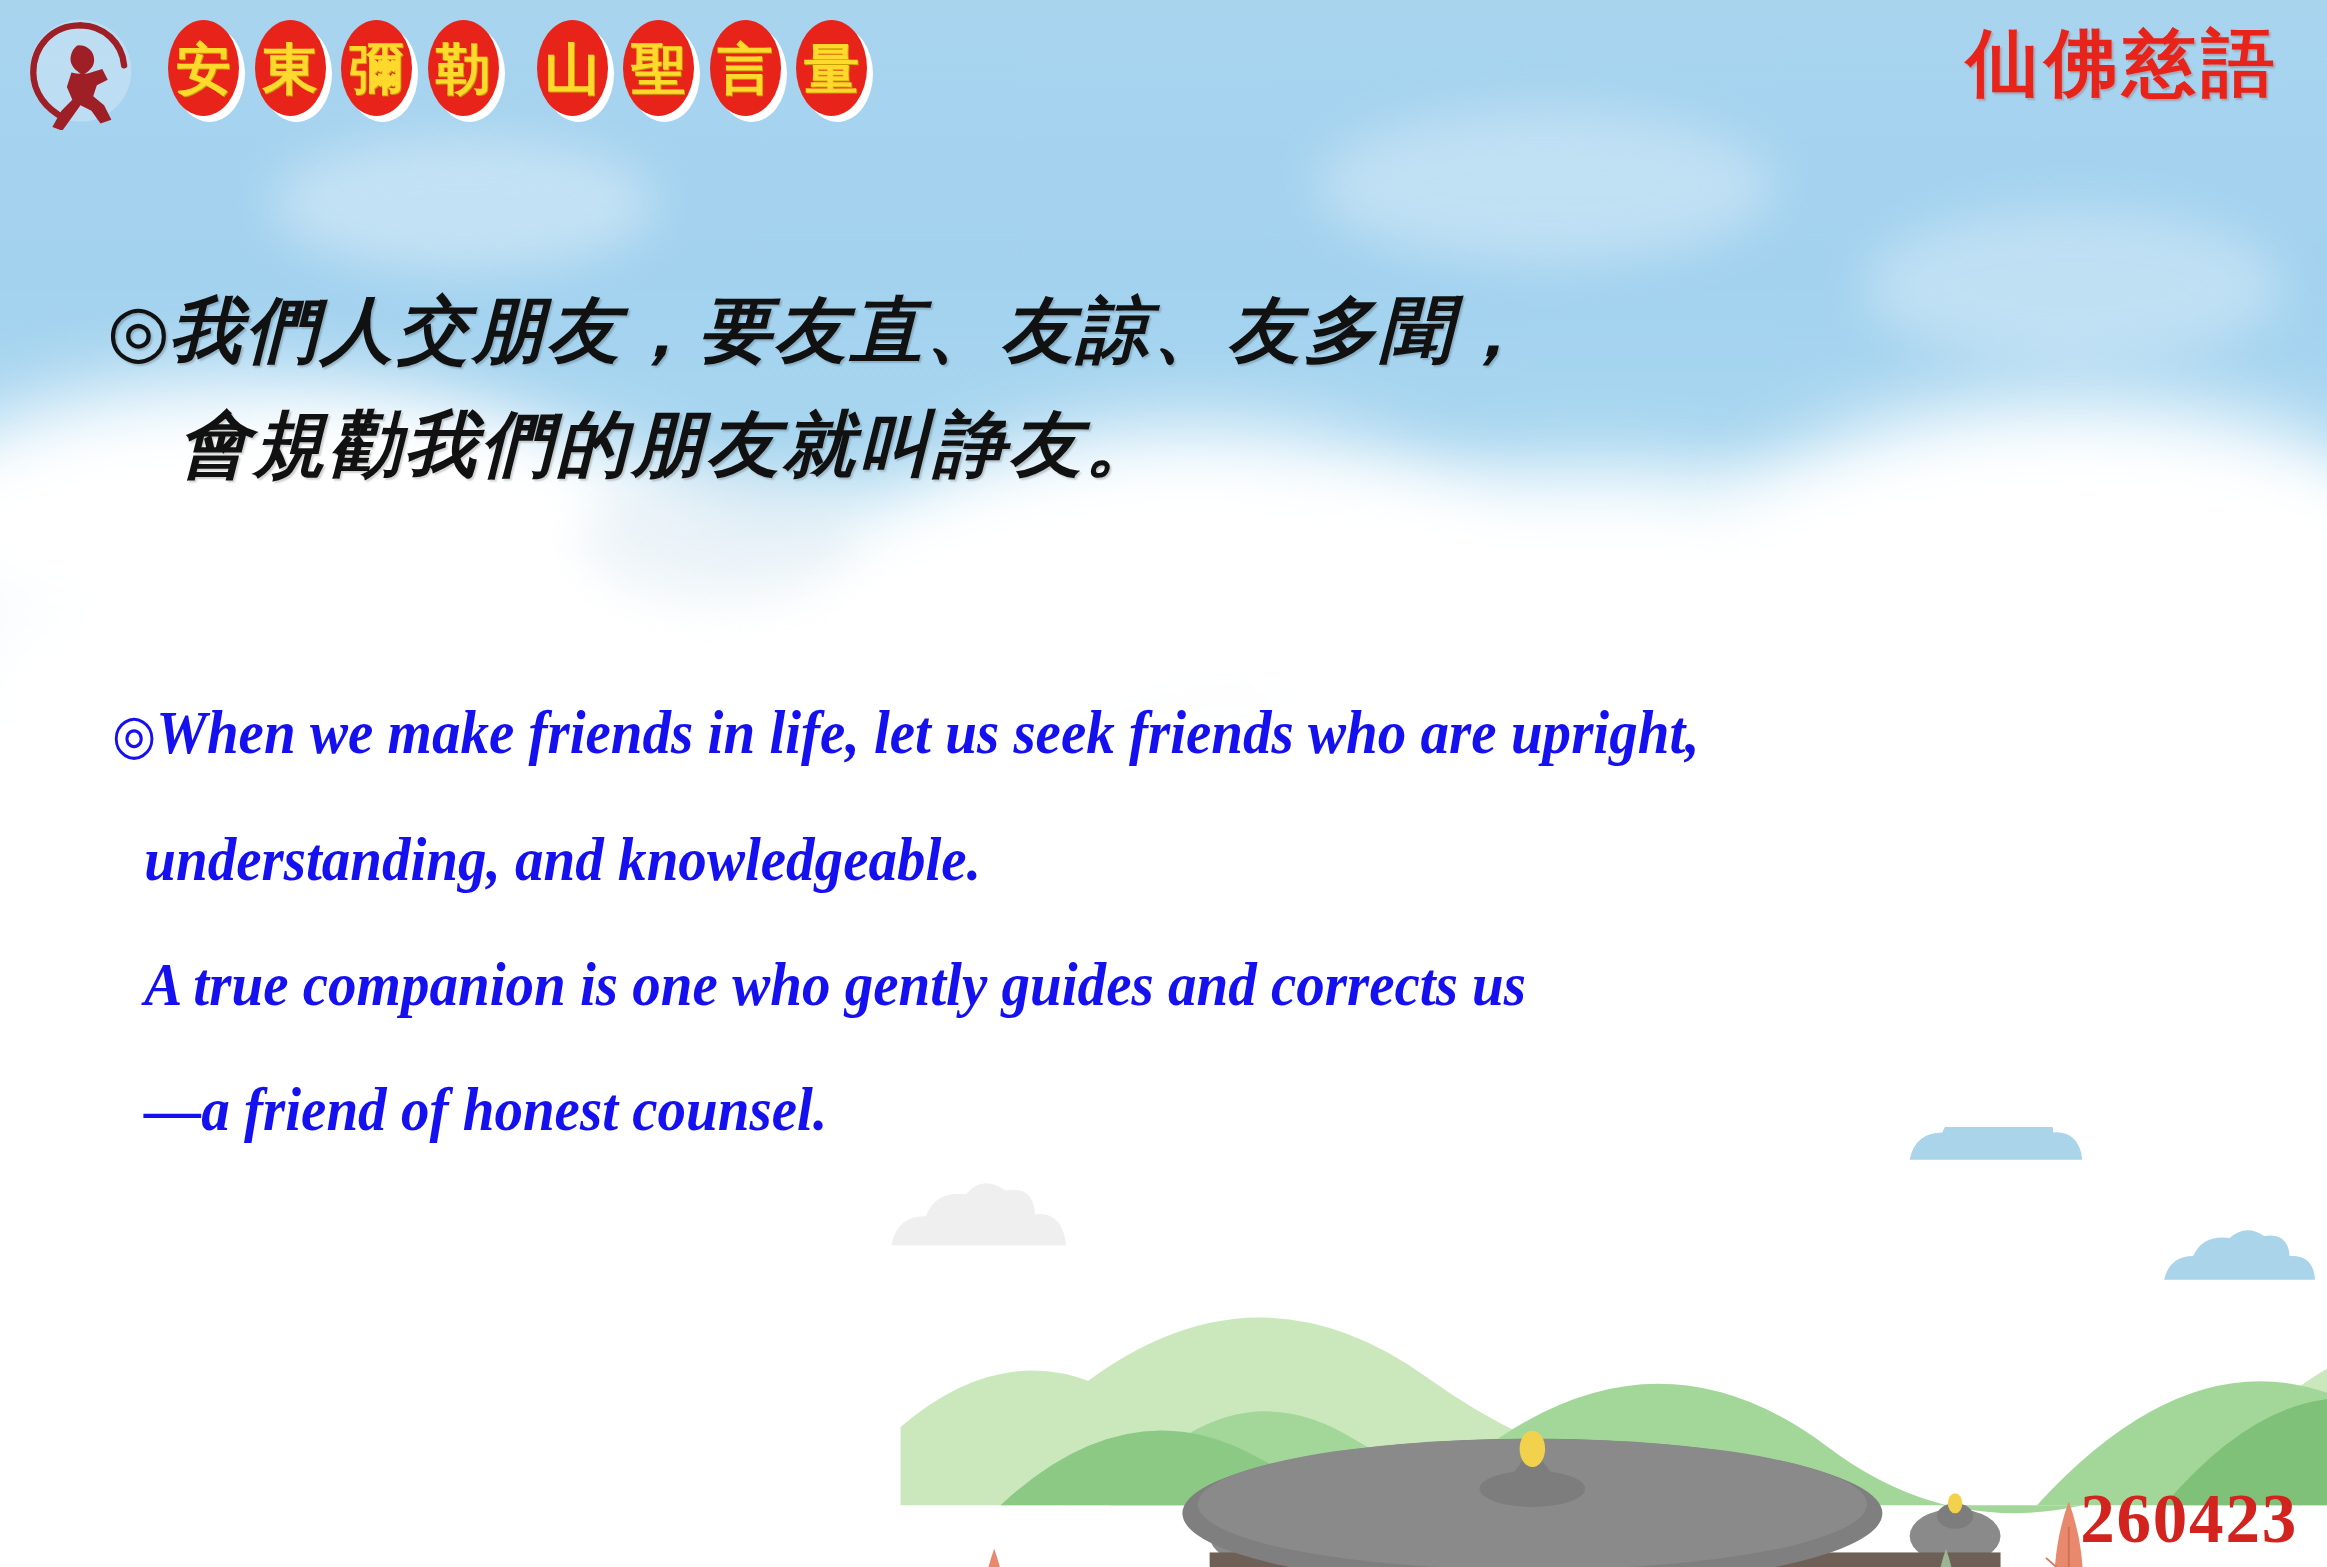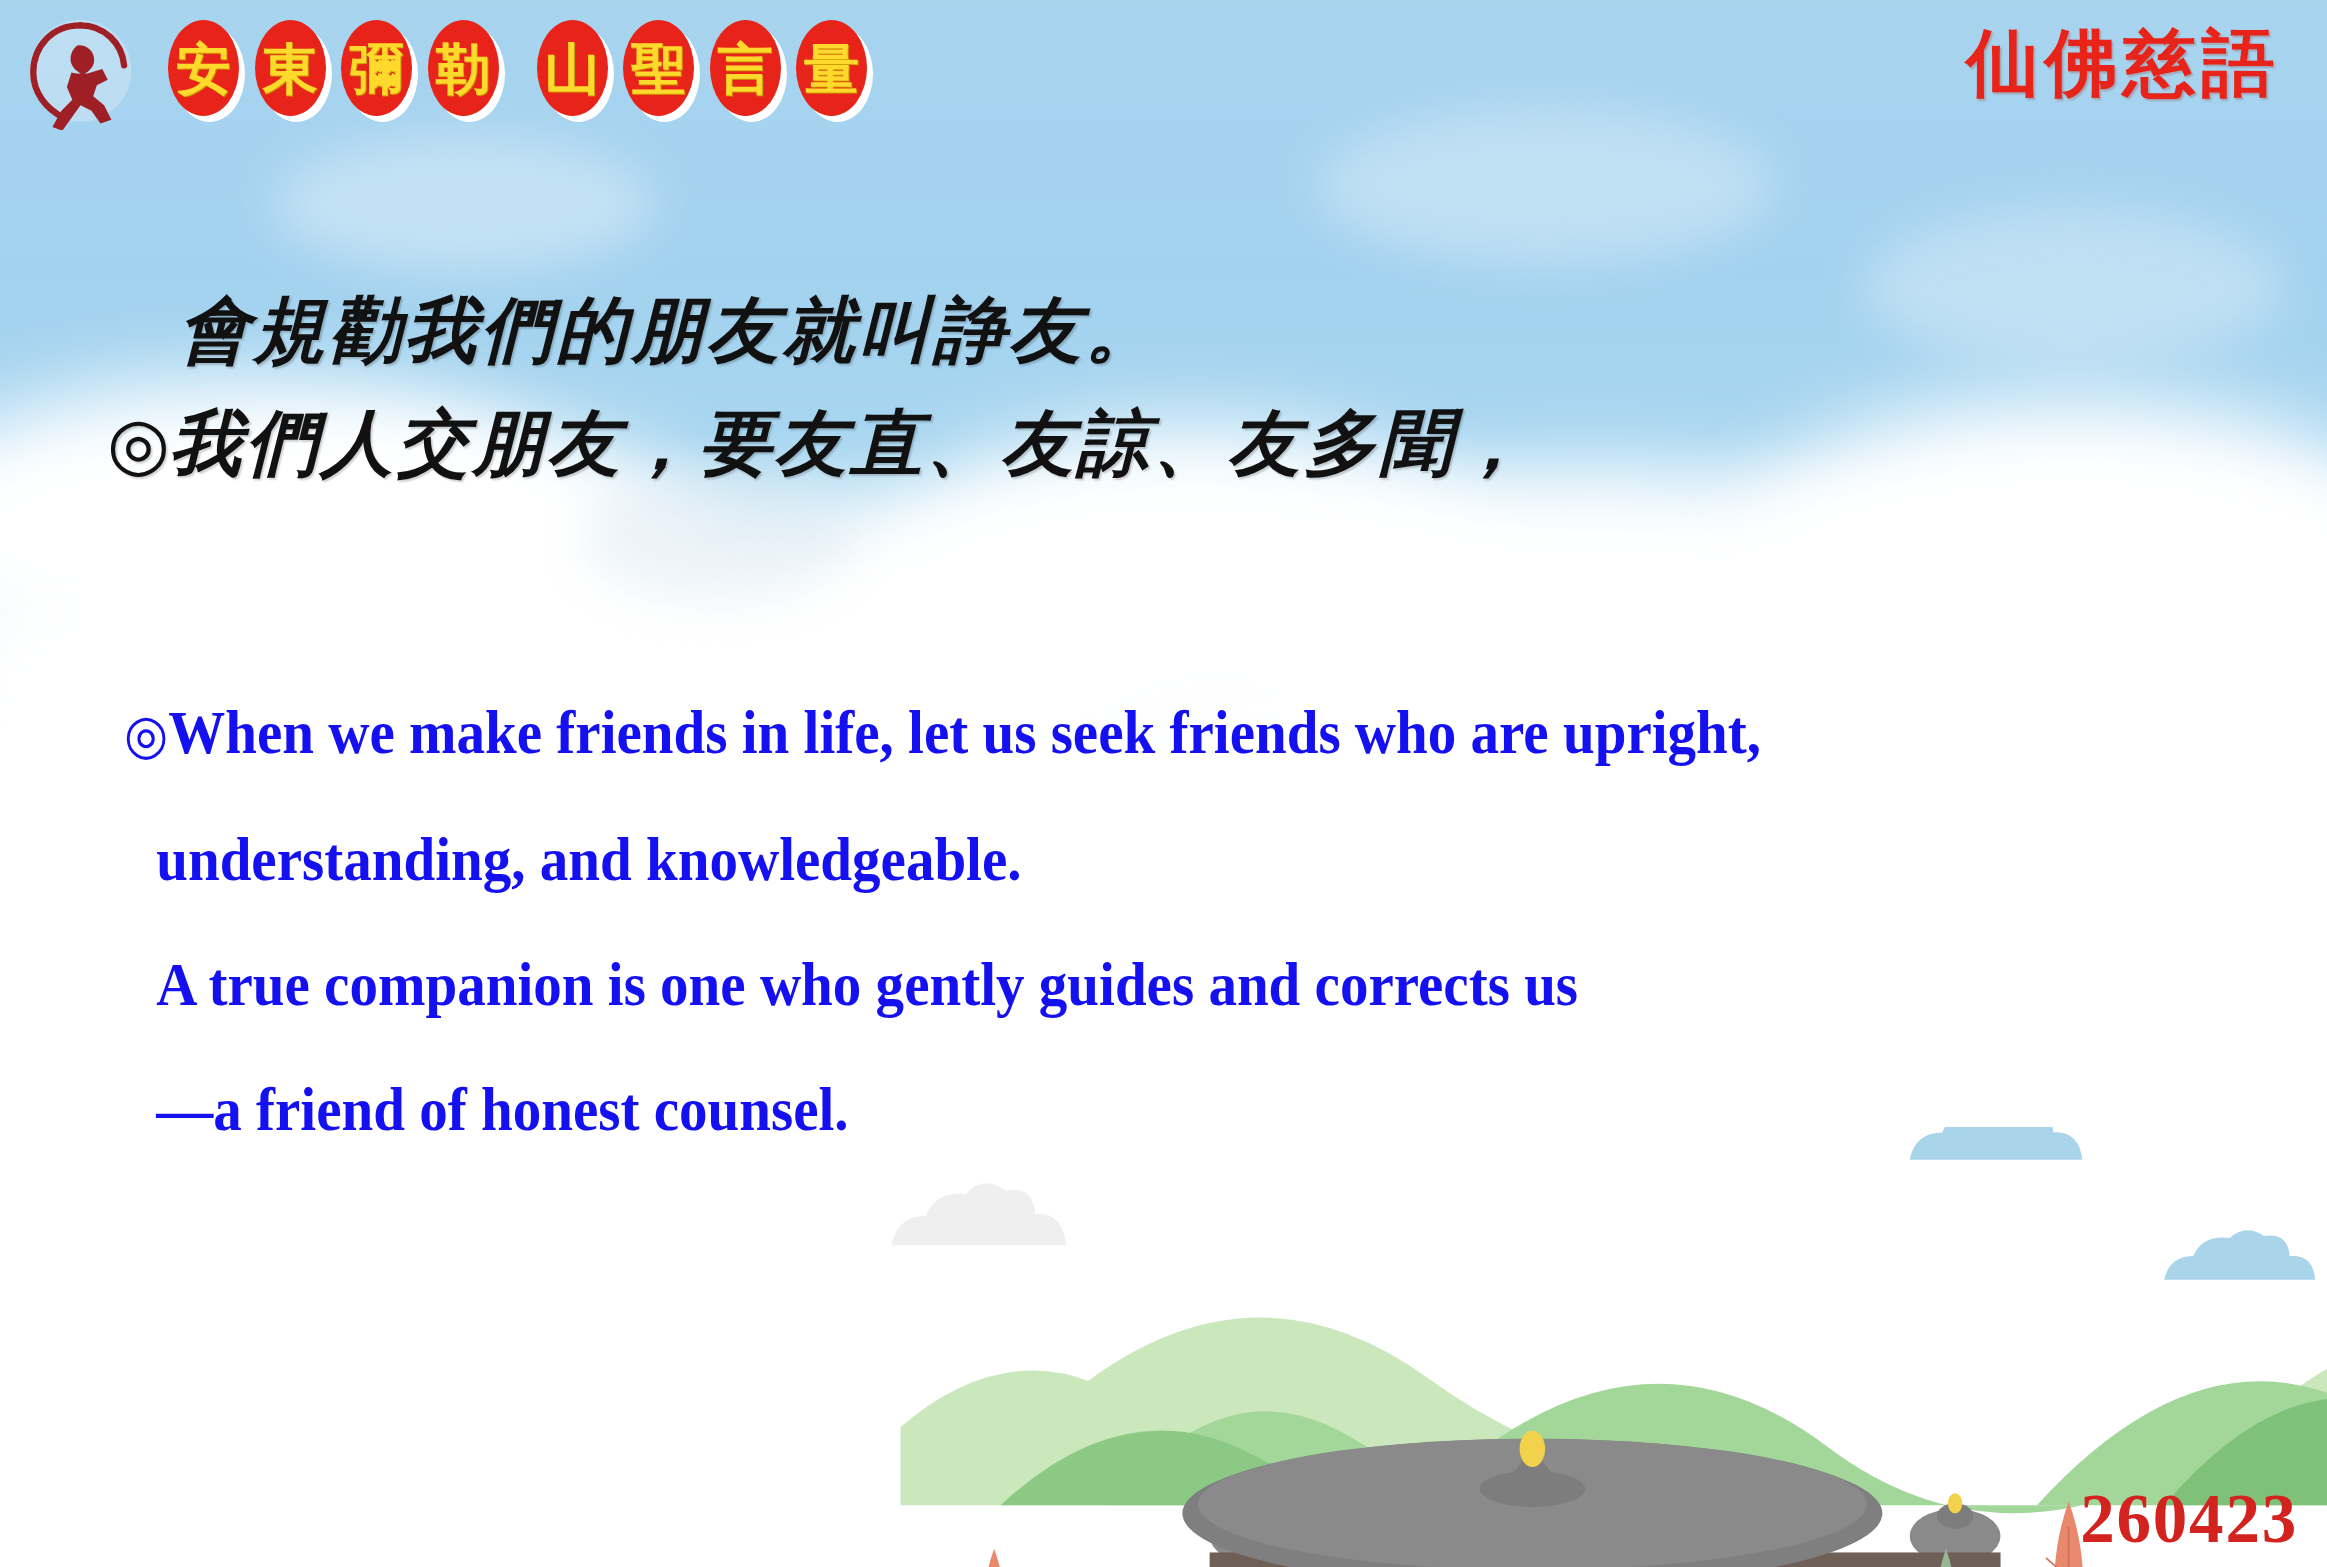--- a/index.html
+++ b/index.html
@@ -134,22 +134,23 @@
   .zh-line.indent { padding-left: 71px; }
   .zh-mark {
     font-style: normal;
     font-weight: normal;
     letter-spacing: 0;
   }
 
   
   .en-block {
     position: absolute;
-    left: 124px; top: 670px;
+    left: 112px; top: 670px;
     width: 2000px;
+    font-style: italic;
   }
   .en-line {
     color: #1510ef;
     font-family: "Liberation Serif", "DejaVu Serif", serif;
     font-weight: bold;
     font-size: 62px;
     line-height: 125px;
     white-space: nowrap;
     transform: scaleX(0.92);
     transform-origin: left center;
@@ -248,22 +249,22 @@
       <div class="badge">
         <div class="disc"></div>
         <span class="glyph">量</span>
       </div>
     </div>
 
     <div class="header-right">仙佛慈語</div>
   </div>
 
   <div class="zh-block">
+    <div class="zh-line"><span class="zh-mark">◎</span><span>我們人交朋友，要友直、友諒、友多聞，</span></div>
     <div class="zh-line indent"><span>會規勸我們的朋友就叫諍友。</span></div>
-    <div class="zh-line"><span class="zh-mark">◎</span><span>我們人交朋友，要友直、友諒、友多聞，</span></div>
   </div>
 
   <div class="en-block">
     <div class="en-line"><span class="en-mark">◎</span><span>When we make friends in life, let us seek friends who are upright,</span></div>
     <div class="en-line indent"><span>understanding, and knowledgeable.</span></div>
     <div class="en-line indent"><span>A true companion is one who gently guides and corrects us</span></div>
     <div class="en-line indent"><span>—a friend of honest counsel.</span></div>
   </div>
 
   <div class="scene">

